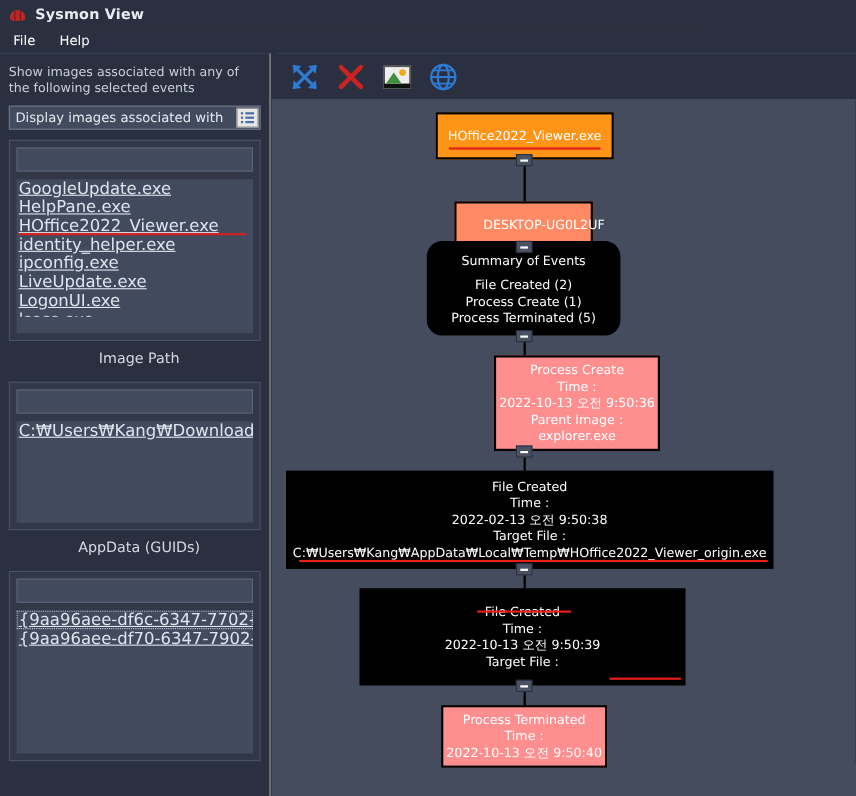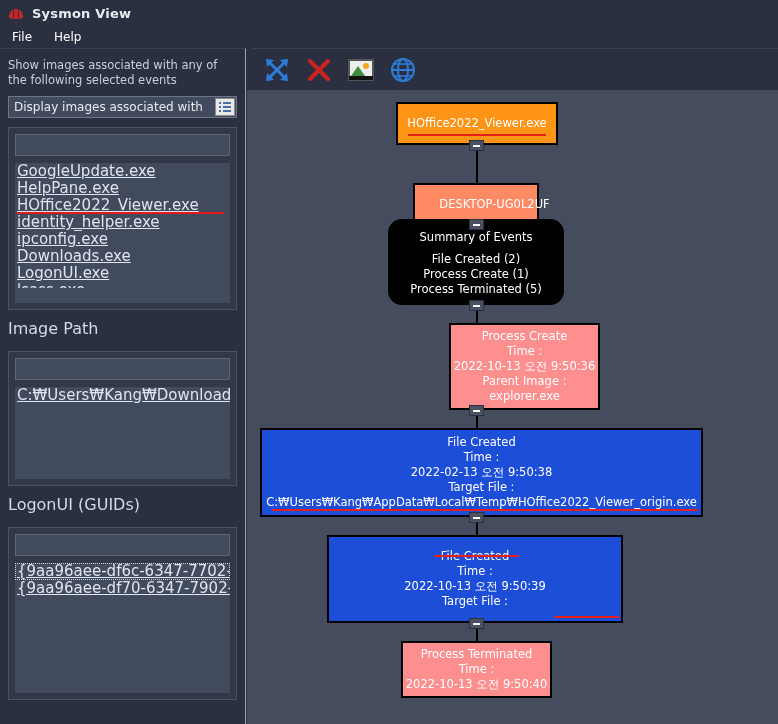--- a/index.html
+++ b/index.html
@@ -127,22 +127,23 @@
   }
   .list-link.marked::after {
     content: ""; position: absolute;
     left: 2px; right: 6px; bottom: 0px;
     height: 2px; background: #e01b1b;
   }
   .list-link.focus-dot { outline: 1px dotted #cfd5e0; outline-offset: -1px; }
   .list-link.clipped { height: 6px; line-height: 17px; }
 
   .section-label {
-    color: #d4dae5; font-size: 16px;
+    color: #d4dae5; font-size: 13px;
     padding: 9px 0 4px 8px;
+    text-align: center;
   }
 
   
   .toolbar {
     position: absolute; left: 252px; top: 48px;
     width: 526px; height: 42px;
     background: #2b3040;
     border-top: 1px solid #3a4155;
     display: flex; align-items: center;
     padding-left: 10px; gap: 12px;
@@ -169,21 +170,21 @@
     text-align: center;
     display: flex; flex-direction: column;
     align-items: center; justify-content: center;
     cursor: pointer;
   }
   .node .ln { white-space: nowrap; }
   .n-orange   { background: #ff9416; }
   .n-salmon   { background: #ff8a63; padding-left: 37px; }
   .n-black    { background: #000; border-radius: 14px; border-color:#000; }
   .n-pink     { background: #ff8e8e; }
-  .n-blue     { background: #1d4ed8; }
+  .n-blue     { background: #000000; }
 
   .edge {
     position: absolute; width: 2px; background: #000;
   }
   .collapse {
     position: absolute;
     width: 15px; height: 11px;
     background: #4a5162;
     border: 1px solid #2c3140;
     display: flex; align-items: center; justify-content: center;
@@ -227,35 +228,35 @@
     </div>
 
     <div class="listbox" style="height:183px;">
       <div class="listfilter" placeholder=""></div>
       <div class="listitems" style="height:140px;">
         <a class="list-link">GoogleUpdate.exe</a>
         <a class="list-link">HelpPane.exe</a>
         <a class="list-link marked">HOffice2022_Viewer.exe</a>
         <a class="list-link">identity_helper.exe</a>
         <a class="list-link">ipconfig.exe</a>
-        <a class="list-link">Downloads.exe</a>
+        <a class="list-link">LiveUpdate.exe</a>
         <a class="list-link">LogonUI.exe</a>
         <a class="list-link clipped">lsass.exe</a>
       </div>
     </div>
 
     <div class="section-label">Image Path</div>
     <div class="listbox" style="height:135px;">
       <div class="listfilter"></div>
       <div class="listitems" style="height:92px;">
         <a class="list-link">C:₩Users₩Kang₩Downloads₩HOffice202</a>
       </div>
     </div>
 
-    <div class="section-label">LogonUI (GUIDs)</div>
+    <div class="section-label">AppData (GUIDs)</div>
     <div class="listbox" style="height:173px;">
       <div class="listfilter"></div>
       <div class="listitems" style="height:130px;">
         <a class="list-link focus-dot">{9aa96aee-df6c-6347-7702-000000001000</a>
         <a class="list-link">{9aa96aee-df70-6347-7902-0000000010</a>
       </div>
     </div>
   </div>
 
   <div class="toolbar">

